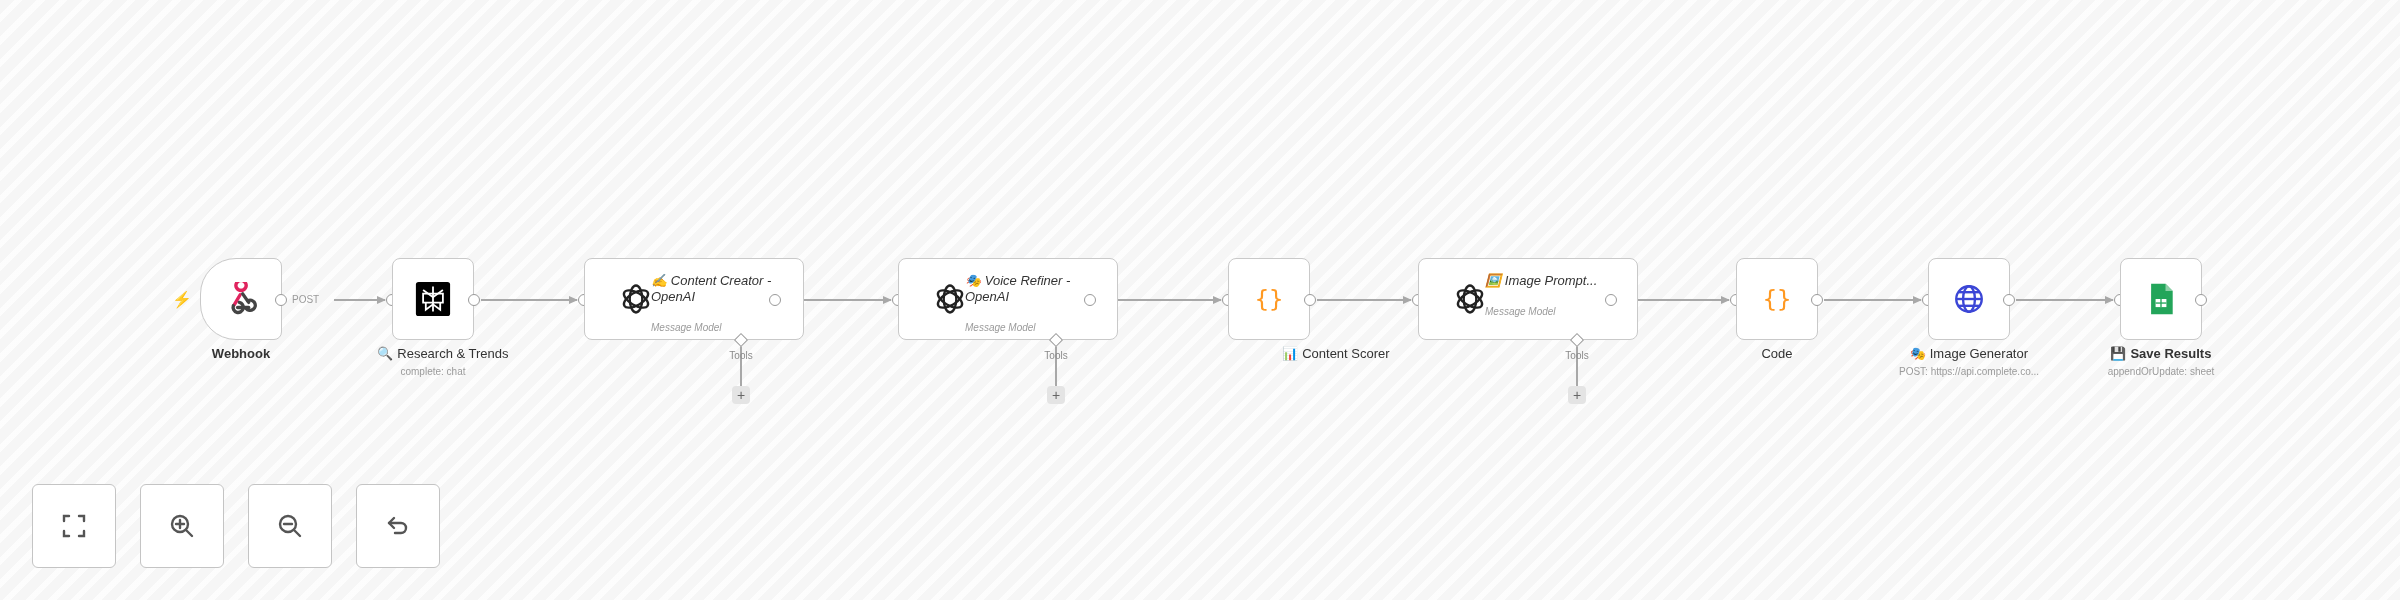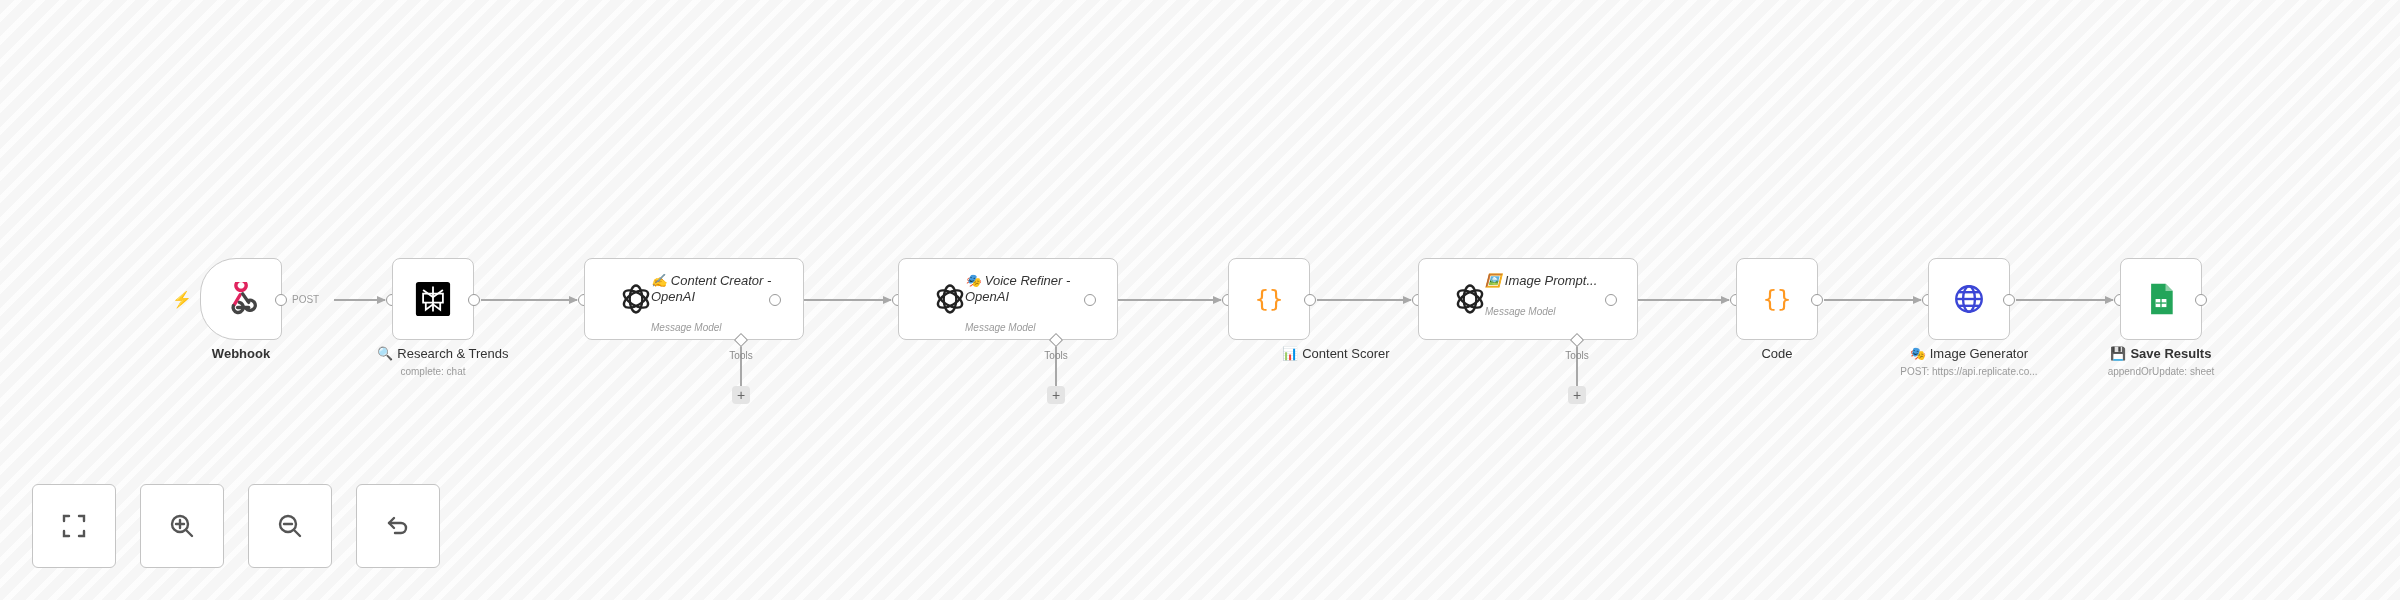--- a/index.html
+++ b/index.html
@@ -193,21 +193,21 @@
         <ellipse cx="20" cy="20" rx="7" ry="15"></ellipse>
         <line x1="5" y1="20" x2="35" y2="20"></line>
         <line x1="8" y1="12" x2="32" y2="12"></line>
         <line x1="8" y1="28" x2="32" y2="28"></line>
       </g>
         </svg>
     </span>
   </div>
   <div class="handle" style="left:2003px;"></div>
   <div class="label" style="left:1969px;text-align:center;">🎭 Image Generator</div>
-  <div class="sublabel" style="left:1969px;">POST: https://api.replicate.co...</div>
+  <div class="sublabel" style="left:1969px;">POST: https://api.complete.co...</div>
 
   <div class="handle" style="left:2114px;"></div>
   <div class="node square" style="left:2120px;">
     <span class="icon">
       <svg viewBox="0 0 40 40" width="36" height="36">
         <path d="M9 3 h16 l8 8 v26 h-24 z" fill="#23a55a"></path>
         <path d="M25 3 v8 h8 z" fill="#8ed1a8"></path>
         <rect x="14" y="20" width="12" height="9" fill="#fff"></rect>
         <line x1="20" y1="20" x2="20" y2="29" stroke="#23a55a" stroke-width="1.5"></line>
         <line x1="14" y1="24.5" x2="26" y2="24.5" stroke="#23a55a" stroke-width="1.5"></line>

